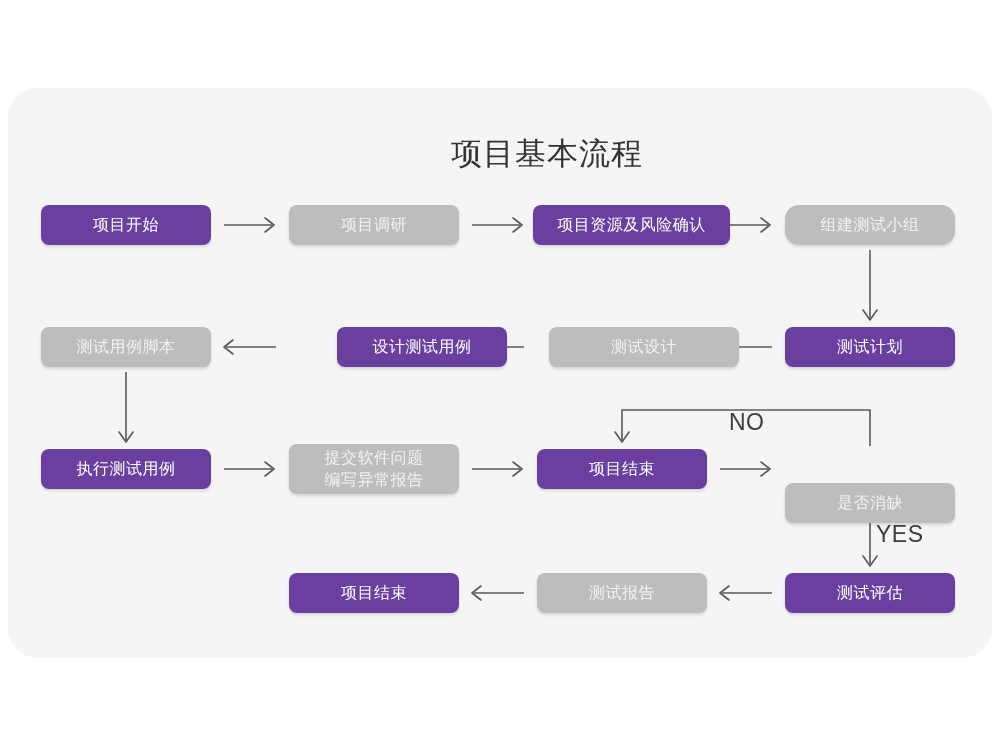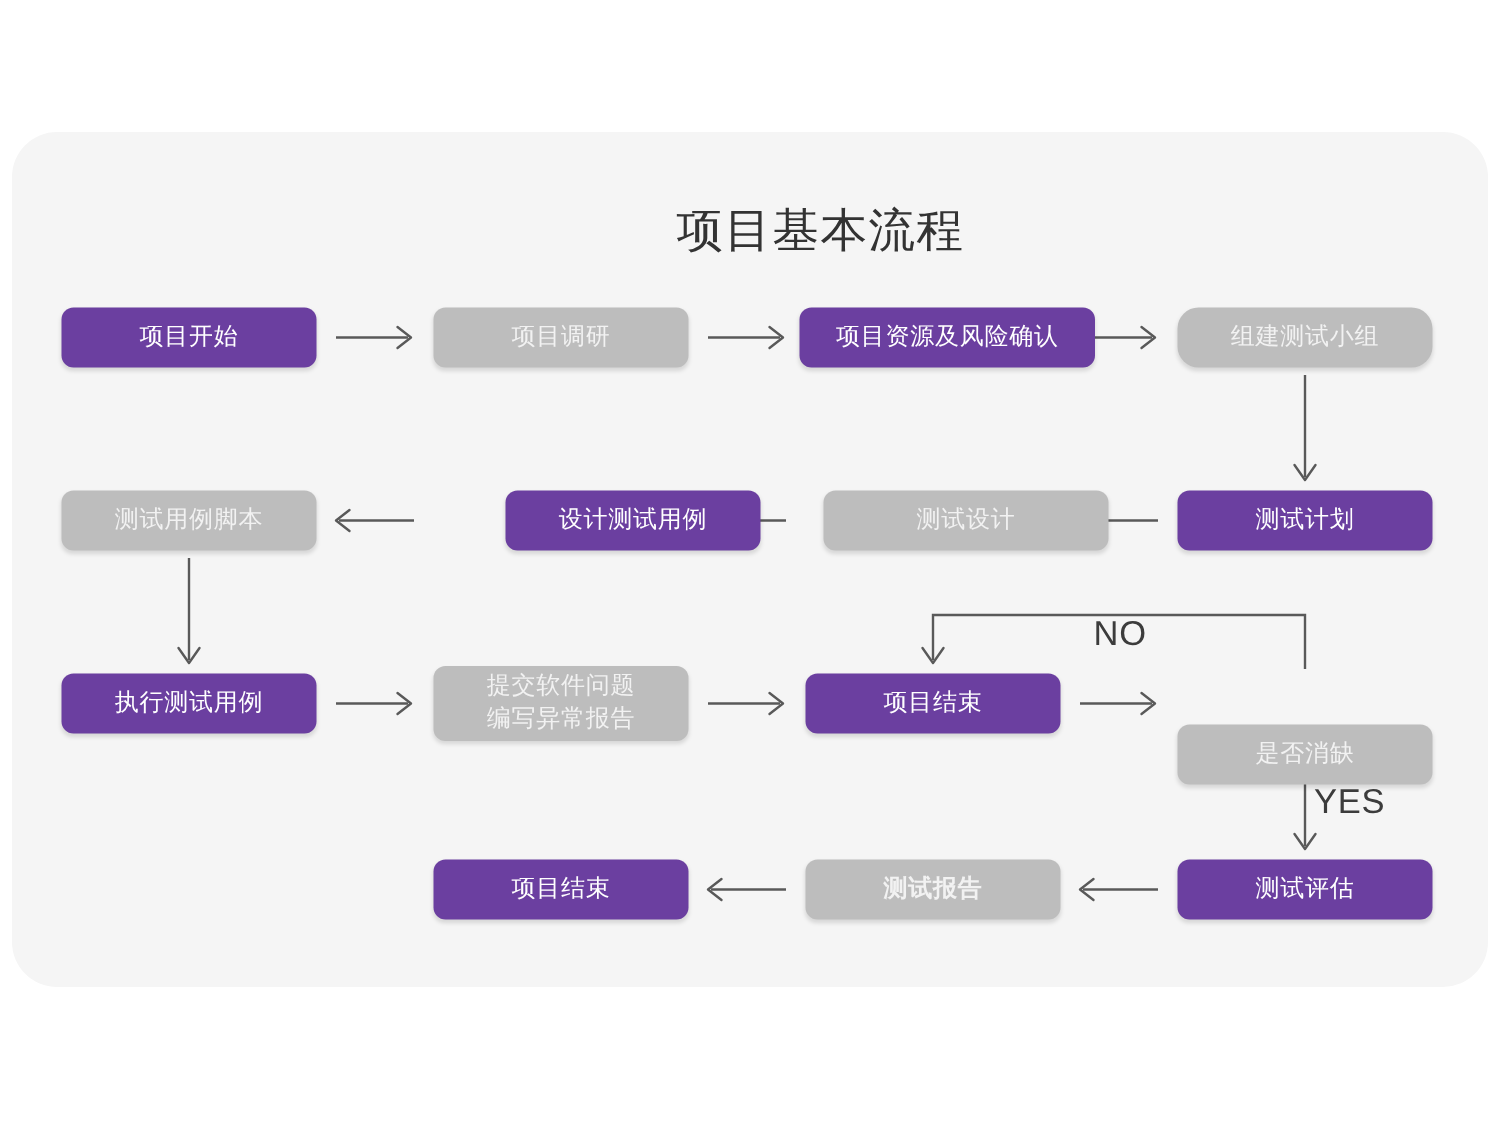--- a/index.html
+++ b/index.html
@@ -187,19 +187,19 @@
   <div class="node gray" style="left:549px;top:327px;width:190px;height:40px;">测试设计</div>
   <div class="node purple" style="left:785px;top:327px;width:170px;height:40px;">测试计划</div>
 
   <div class="node gray" style="left:289px;top:444px;width:170px;height:50px;white-space:pre-line;">提交软件问题
 编写异常报告</div>
   <div class="node purple" style="left:41px;top:449px;width:170px;height:40px;">执行测试用例</div>
   <div class="node purple" style="left:537px;top:449px;width:170px;height:40px;">项目结束</div>
   <div class="node gray" style="left:785px;top:449px;width:170px;height:40px;margin-top:34px;">是否消缺</div>
 
   <div class="node purple" style="left:289px;top:573px;width:170px;height:40px;">项目结束</div>
-  <div class="node gray" style="left:537px;top:573px;width:170px;height:40px;font-weight:bold;">测试报告</div>
+  <div class="node gray" style="left:537px;top:573px;width:170px;height:40px;">测试报告</div>
   <div class="node purple" style="left:785px;top:573px;width:170px;height:40px;">测试评估</div>
 
   <div class="branch-label" style="left:729px;top:409px;">NO</div>
   <div class="branch-label" style="left:876px;top:521px;">YES</div>
 
 </div>
 
 </body></html>

